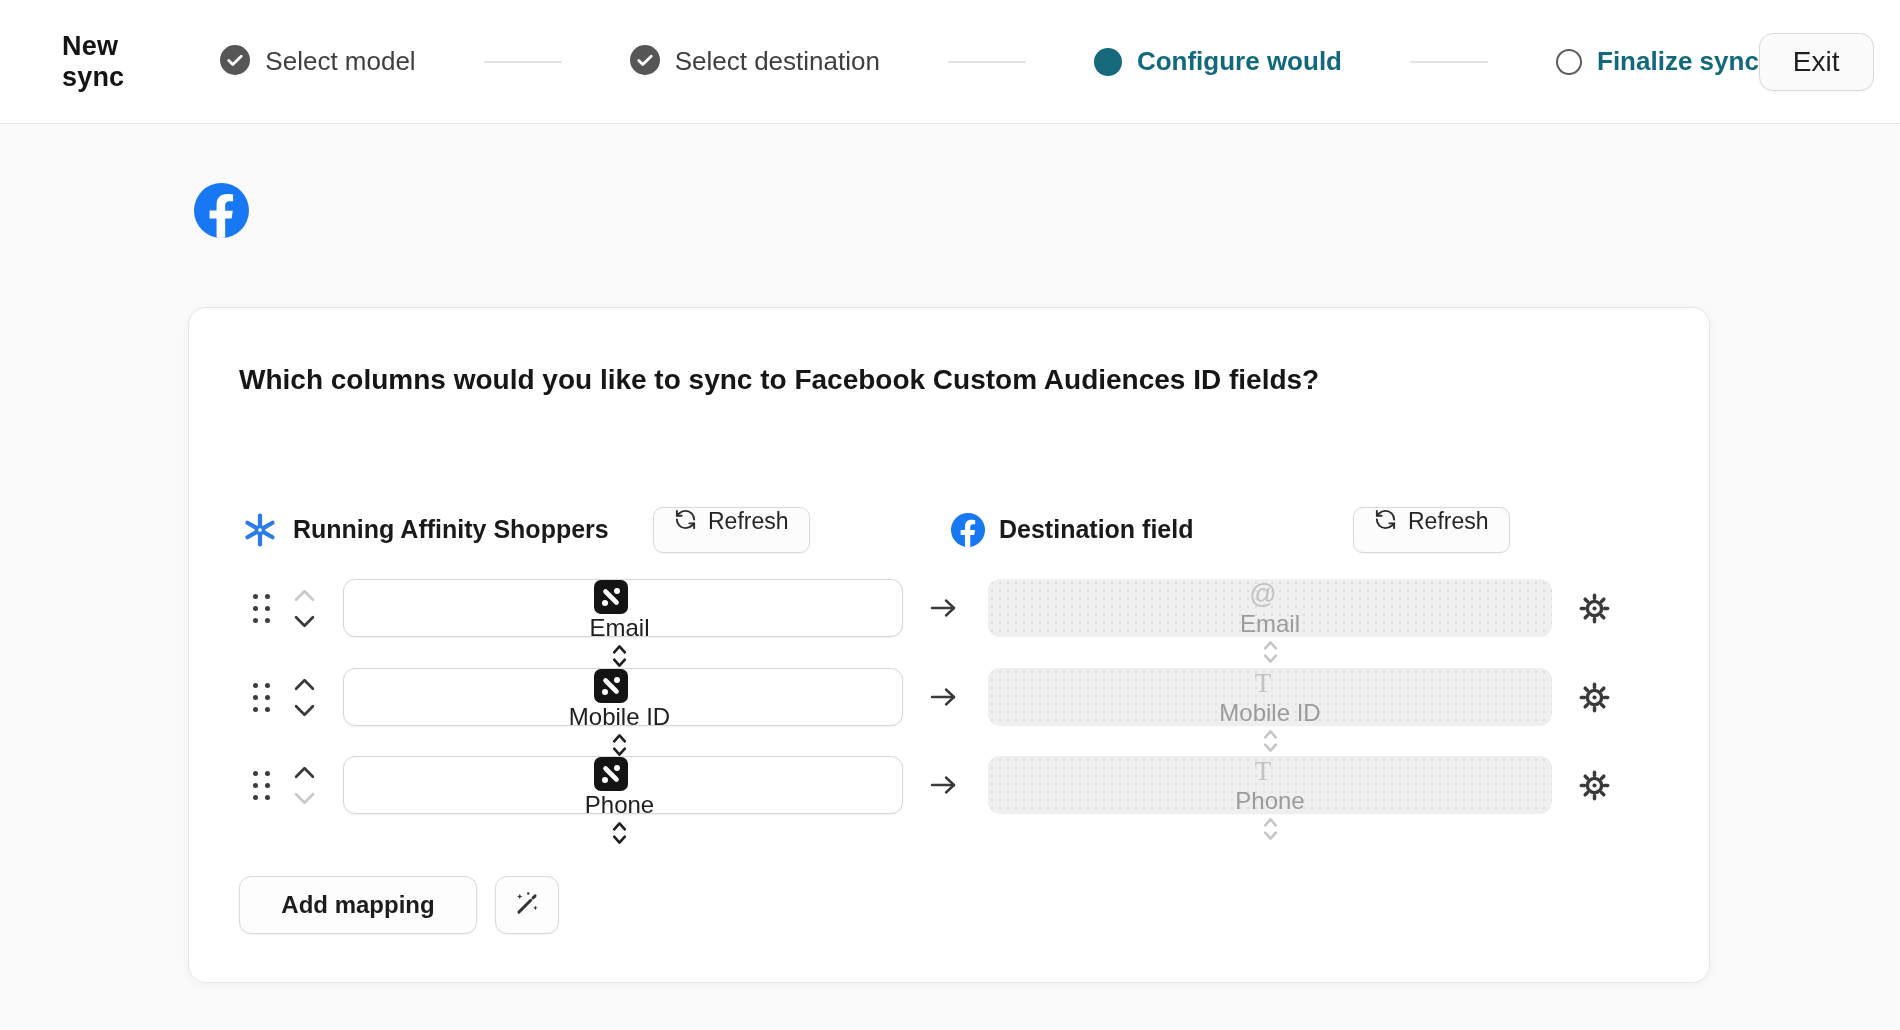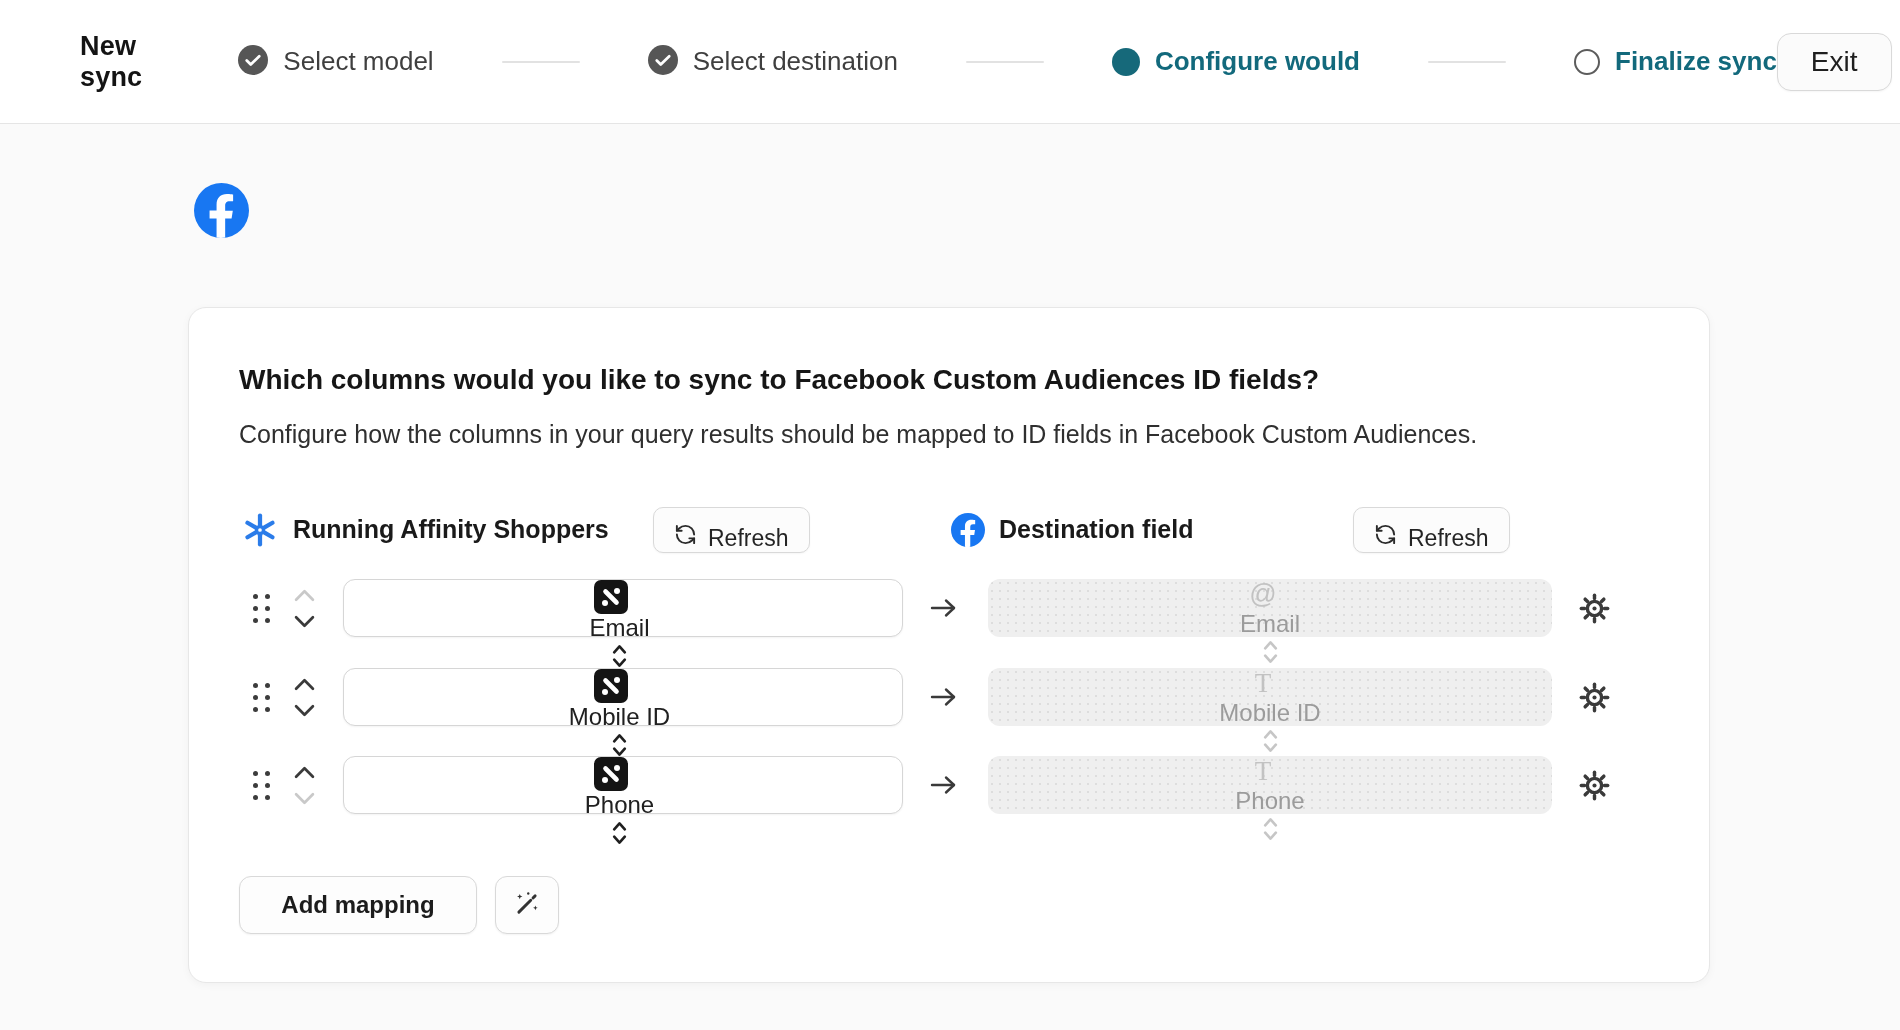--- a/index.html
+++ b/index.html
@@ -3,21 +3,21 @@
 <meta charset="utf-8">
 <style>
   * { margin:0; padding:0; box-sizing:border-box; }
   html,body { width:1900px; height:1030px; }
   body { background:#FAFAFA; font-family:"Liberation Sans", sans-serif; color:#1E1E1E; position:relative; overflow:hidden; }
   button { font-family:"Liberation Sans", sans-serif; cursor:pointer; }
 
   
   .header { position:absolute; top:0; left:0; width:1900px; height:124px; background:#FFFFFF;
             border-bottom:1px solid #E5E5E5; display:flex; align-items:center; padding:0 60px 0 62px; }
-  .header-title { font-size:27px; font-weight:700; color:#141414; letter-spacing:.2px;margin-left:18px; }
+  .header-title { font-size:27px; font-weight:700; color:#141414; letter-spacing:.2px; }
   .stepper { display:flex; align-items:center; margin-left:96px;gap:30px; }
   .step { display:flex; align-items:center; gap:15px; }
   .step-label { font-size:26px; color:#3F3F3F; white-space:nowrap; }
   .step.current .step-label, .step.upcoming .step-label { color:#12697C; font-weight:600; }
   .connector { width:78px; height:2px; background:#E2E2E2; margin:0 38px; border-radius:1px; }
   .dot-current { width:28px; height:28px; border-radius:50%; background:#16697A; }
   .circle-upcoming { width:26px; height:26px; border-radius:50%; background:#FFFFFF; border:2px solid #5C5C5C; }
   .exit-btn { margin-left:auto; height:58px; padding:0 33px; background:#FBFBFB; border:1px solid #D9D9D9;
               border-radius:14px; font-size:28px; font-weight:500; color:#1F1F1F; box-shadow:0 1px 2px rgba(0,0,0,.04); }
 
@@ -33,21 +33,21 @@
 
   
   .col-headers { position:absolute; top:198px; left:0; width:100%; height:48px; }
   .snowflake-pos { position:absolute; left:54px; top:7px; }
   .src-name { position:absolute; left:104px; top:9px; font-size:25px; font-weight:700; color:#1A1A1A; }
   .refresh-src { position:absolute; left:464px; top:1px; }
   .fb-small-pos { position:absolute; left:762px; top:7px; }
   .dest-name { position:absolute; left:810px; top:9px; font-size:25px; font-weight:700; color:#1A1A1A; }
   .refresh-dest { position:absolute; left:1164px; top:1px; }
   .refresh-btn { height:46px; padding:0 20px; background:#FCFCFC; border:1px solid #D9D9D9; border-radius:10px;
-                 display:inline-flex; align-items:flex-end; gap:11px; font-size:23px; font-weight:500; color:#242424;
+                 display:inline-flex; align-items:flex-start; gap:11px; font-size:23px; font-weight:500; color:#242424;
                  box-shadow:0 1px 2px rgba(0,0,0,.04); }
 
   
   .mapping-row { position:absolute; left:64px; height:58px; display:flex; align-items:center; }
   .row-0 { top:271px; } .row-1 { top:360px; } .row-2 { top:448px;align-items:center; }
   .drag-handle { display:grid; grid-template-columns:repeat(2,5px); grid-template-rows:repeat(3,5px);
                  gap:7px 7px; margin-right:23px; cursor:grab; }
   .drag-handle i { width:5px; height:5px; border-radius:50%; background:#3C3C3C; }
   .reorder { width:22px; margin-right:28px; display:flex; flex-direction:column; align-items:center; gap:13px; }
   .chev-btn { background:none; border:none; padding:0; line-height:0; }
@@ -129,21 +129,20 @@
   <span>
     <svg width="55" height="55" viewBox="0 0 36 36">
       <circle cx="18" cy="18" r="18" fill="#1877F2"></circle>
       <path fill="#FFFFFF" d="M24.6 23.3l.8-5.2h-5v-3.4c0-1.42.7-2.8 2.93-2.8h2.27V7.47s-2.06-.35-4.03-.35c-4.11 0-6.8 2.49-6.8 7v3.96h-4.58v5.2h4.58v12.45c.92.14 1.86.22 2.82.22.96 0 1.9-.08 2.81-.22V23.3h4.2z"></path>
     </svg>
   </span>
 </div>
 
 <section class="card">
   <h2 class="question">Which columns would you like to sync to Facebook Custom Audiences ID fields?</h2>
-  <p class="description">Configure how the columns in your query results should be mapped to ID fields in Facebook Custom Audiences.</p>
 
   <div class="col-headers">
     <span class="snowflake-pos">
       <svg width="34" height="34" viewBox="0 0 24 24">
         <g stroke="#2B7CE9" stroke-width="3" stroke-linecap="round">
           <line x1="12" y1="8.3" x2="12" y2="1.8"></line>
           <line x1="12" y1="8.3" x2="12" y2="1.8" transform="rotate(60 12 12)"></line>
           <line x1="12" y1="8.3" x2="12" y2="1.8" transform="rotate(120 12 12)"></line>
           <line x1="12" y1="8.3" x2="12" y2="1.8" transform="rotate(180 12 12)"></line>
           <line x1="12" y1="8.3" x2="12" y2="1.8" transform="rotate(240 12 12)"></line>

